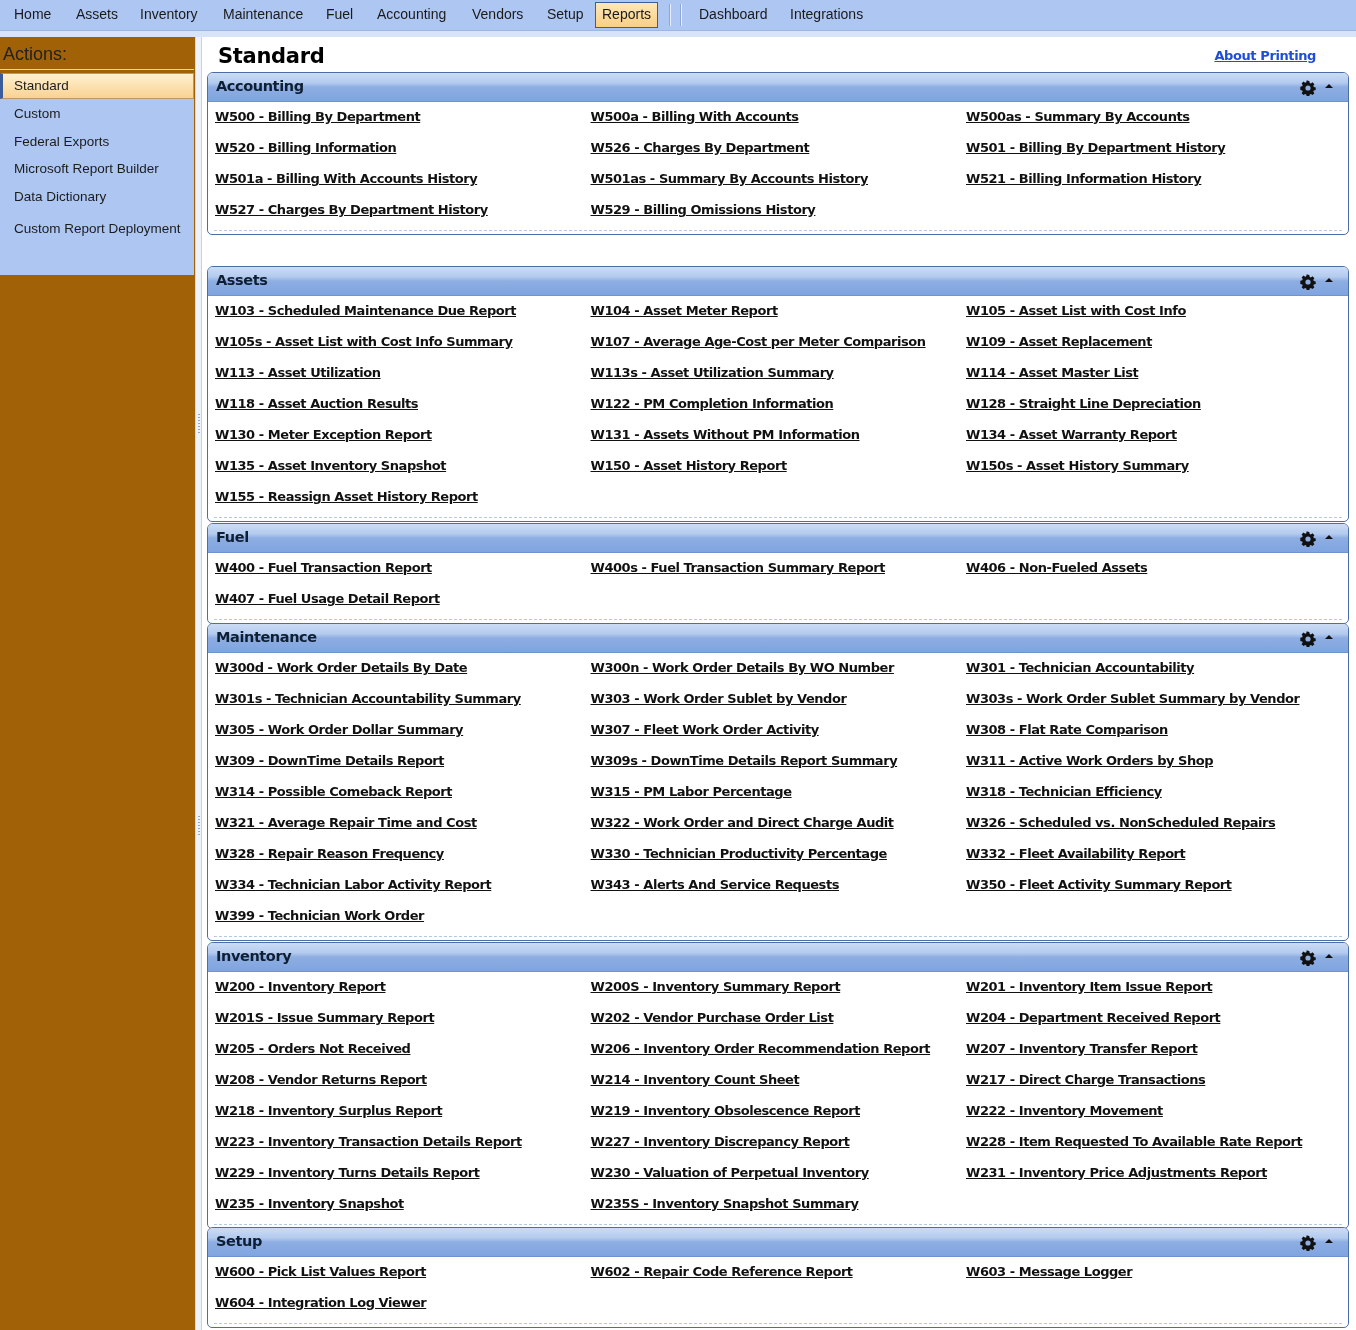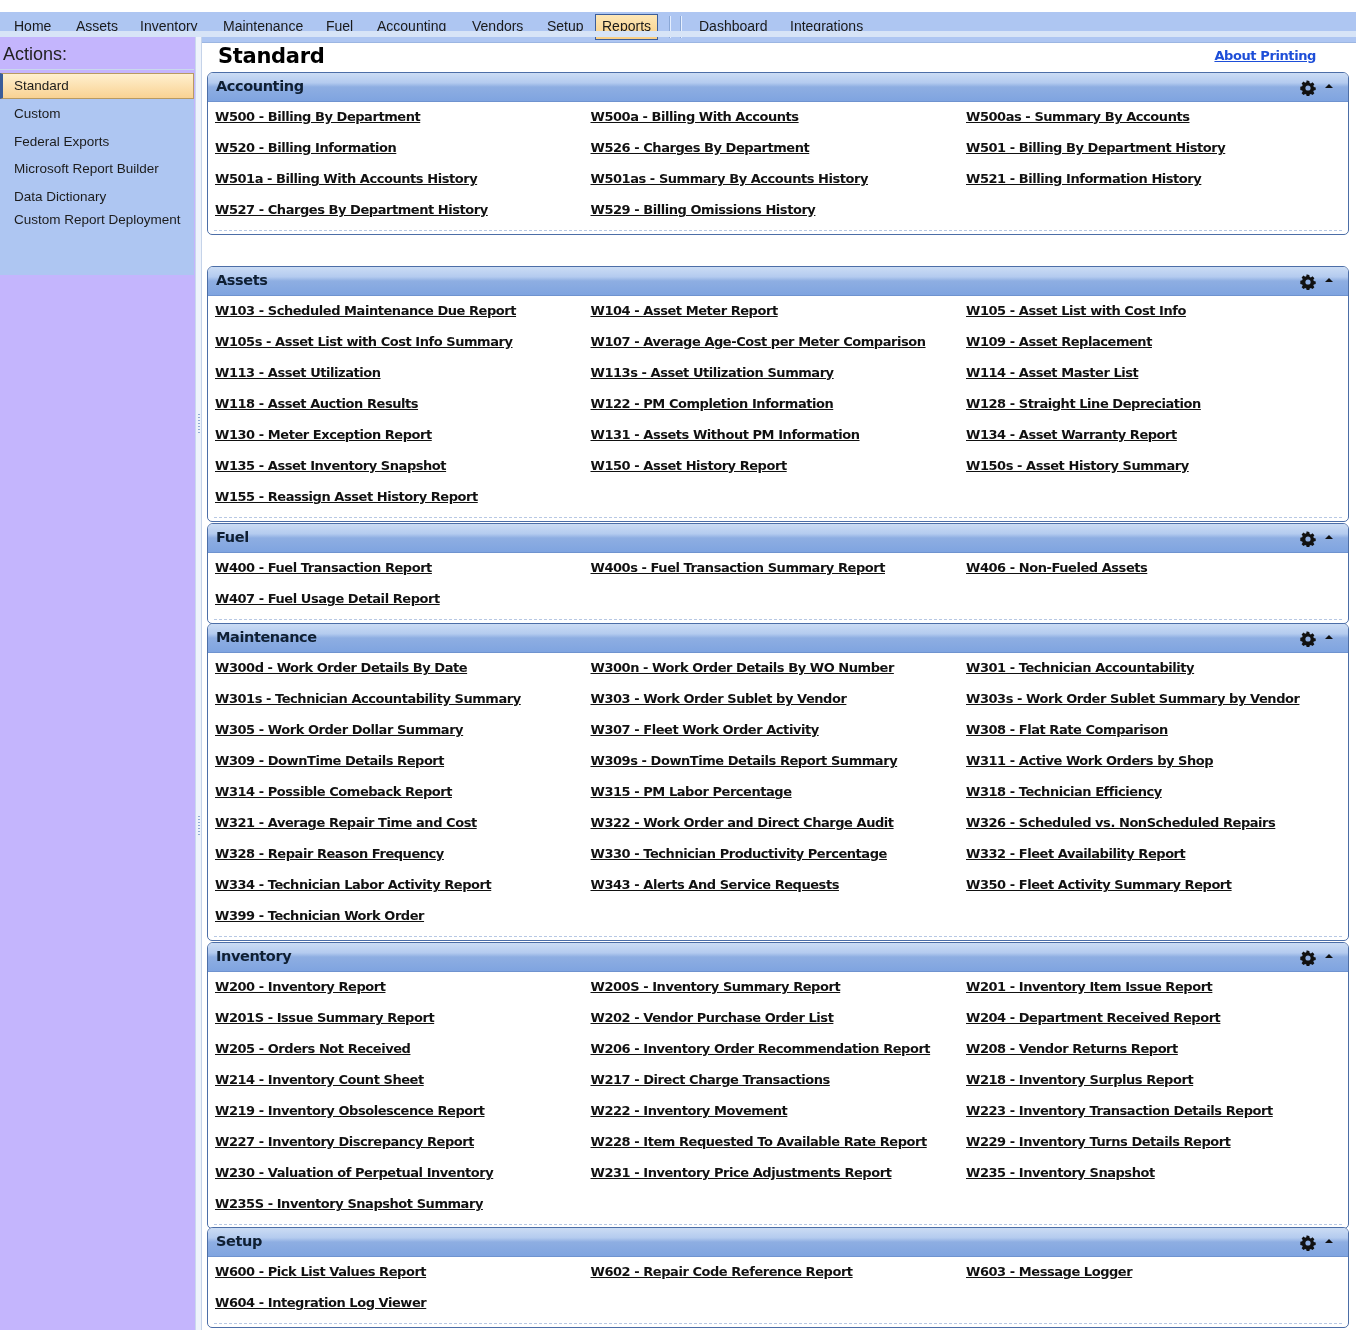--- a/index.html
+++ b/index.html
@@ -6,21 +6,21 @@
   html, body { margin: 0; padding: 0; }
   body {
     width: 1356px; height: 1330px; overflow: hidden;
     background: #ffffff;
     font-family: "DejaVu Sans", "Liberation Sans", sans-serif;
     color: #000;
     position: relative;
   }
   
   .menubar {
-    position: absolute; left: 0; top: 12px; width: 1356px; height: 31px;
+    position: absolute; left: 0; top: 0; width: 1356px; height: 31px;
     background: #aec6f2;
     border-bottom: 1px solid #9cb6e2;
   }
   .menubar .menu-item {
     position: absolute; top: 2px; height: 26px; line-height: 25px;
     font-size: 14px; color: #1a1a1a; padding: 0 6px; cursor: pointer;
     font-family: "Liberation Sans", sans-serif;
   }
   .menubar .menu-item.active {
     background: linear-gradient(#fde7b8, #f9cf85);
@@ -29,21 +29,21 @@
   }
   .menubar .sep {
     position: absolute; top: 4px; width: 2px; height: 22px;
     border-left: 1px solid #8aa7d6; border-right: 1px solid #e6efff;
   }
   .subbar { position:absolute; left:0; top:31px; width:1356px; height:6px; background:#d7e4f7; }
 
   
   .sidebar {
     position: absolute; left: 0; top: 37px; width: 196px; height: 1293px;
-    background: #c4b5fd; border-right: 1px solid #c9d8ee;
+    background: #a16207; border-right: 1px solid #c9d8ee;
   }
   .sidebar .actions-title {
     position: absolute; left: 3px; top: 7px; font-size: 18px; color: #222;
     font-family: "Liberation Sans", sans-serif;
   }
   .sidebar .sb-top-border { position:absolute; left:0; top:32px; width:194px; height:1px; background:#c9d8ee; }
   .sidebar .action-list {
     position: absolute; left: 0; top: 36px; width: 194px; height: 202px;
     background: #aec6f2;
   }
@@ -144,21 +144,21 @@
 
 <div class="sidebar">
   <div class="actions-title">Actions:</div>
   <div class="sb-top-border"></div>
   <div class="action-list">
     <div class="action-item active" style="top:0px">Standard</div>
     <div class="action-item" style="top:28px">Custom</div>
     <div class="action-item" style="top:56px">Federal Exports</div>
     <div class="action-item" style="top:83px">Microsoft Report Builder</div>
     <div class="action-item" style="top:111px">Data Dictionary</div>
-    <div class="action-item" style="top:134px">Custom Report Deployment</div>
+    <div class="action-item" style="top:143px">Custom Report Deployment</div>
   </div>
 </div>
 <div class="splitter">
   <div class="grip" style="top:376px"></div>
   <div class="grip" style="top:778px"></div>
 </div>
 
 <div class="main">
   <div class="page-title">Standard</div>
   <div class="about-link">About Printing</div>
@@ -294,20 +294,21 @@
         <div class="panel-body">
           <div class="report-grid">
             <div><span class="report-link">W200 - Inventory Report</span></div>
             <div><span class="report-link">W200S - Inventory Summary Report</span></div>
             <div><span class="report-link">W201 - Inventory Item Issue Report</span></div>
             <div><span class="report-link">W201S - Issue Summary Report</span></div>
             <div><span class="report-link">W202 - Vendor Purchase Order List</span></div>
             <div><span class="report-link">W204 - Department Received Report</span></div>
             <div><span class="report-link">W205 - Orders Not Received</span></div>
             <div><span class="report-link">W206 - Inventory Order Recommendation Report</span></div>
+            <div><span class="report-link">W207 - Inventory Transfer Report</span></div>
             <div><span class="report-link">W208 - Vendor Returns Report</span></div>
             <div><span class="report-link">W214 - Inventory Count Sheet</span></div>
             <div><span class="report-link">W217 - Direct Charge Transactions</span></div>
             <div><span class="report-link">W218 - Inventory Surplus Report</span></div>
             <div><span class="report-link">W219 - Inventory Obsolescence Report</span></div>
             <div><span class="report-link">W222 - Inventory Movement</span></div>
             <div><span class="report-link">W223 - Inventory Transaction Details Report</span></div>
             <div><span class="report-link">W227 - Inventory Discrepancy Report</span></div>
             <div><span class="report-link">W228 - Item Requested To Available Rate Report</span></div>
             <div><span class="report-link">W229 - Inventory Turns Details Report</span></div>

